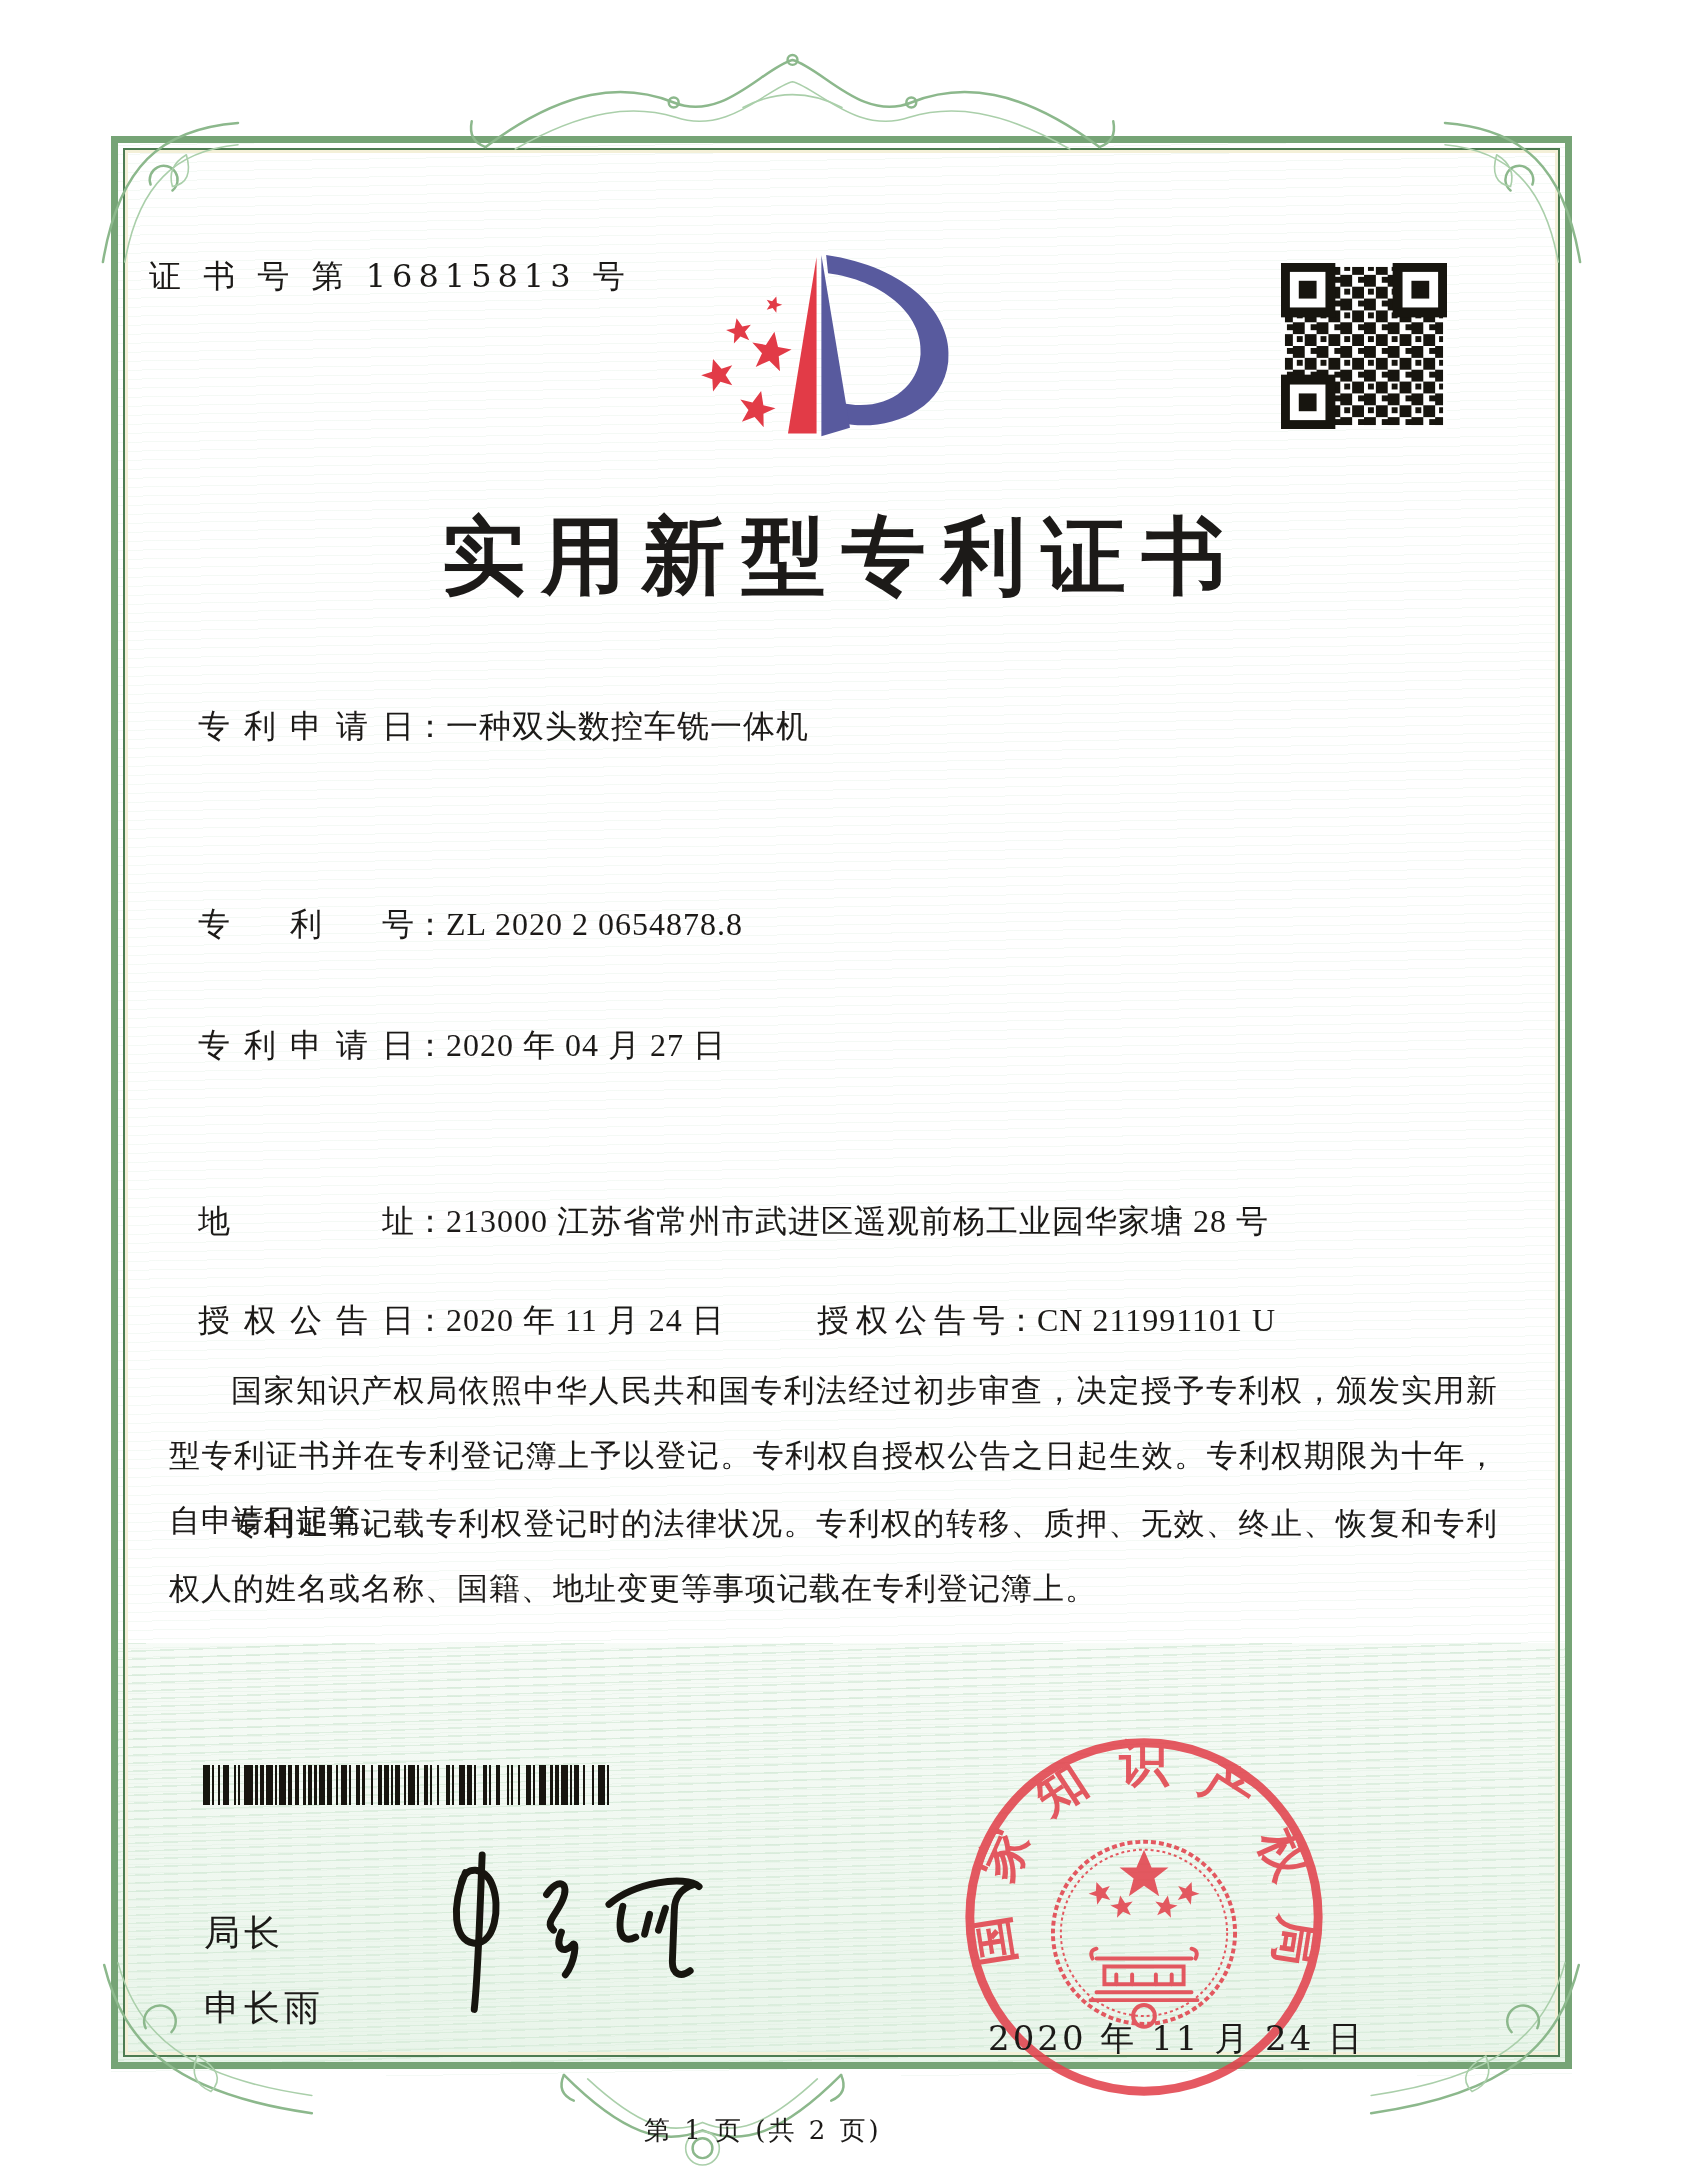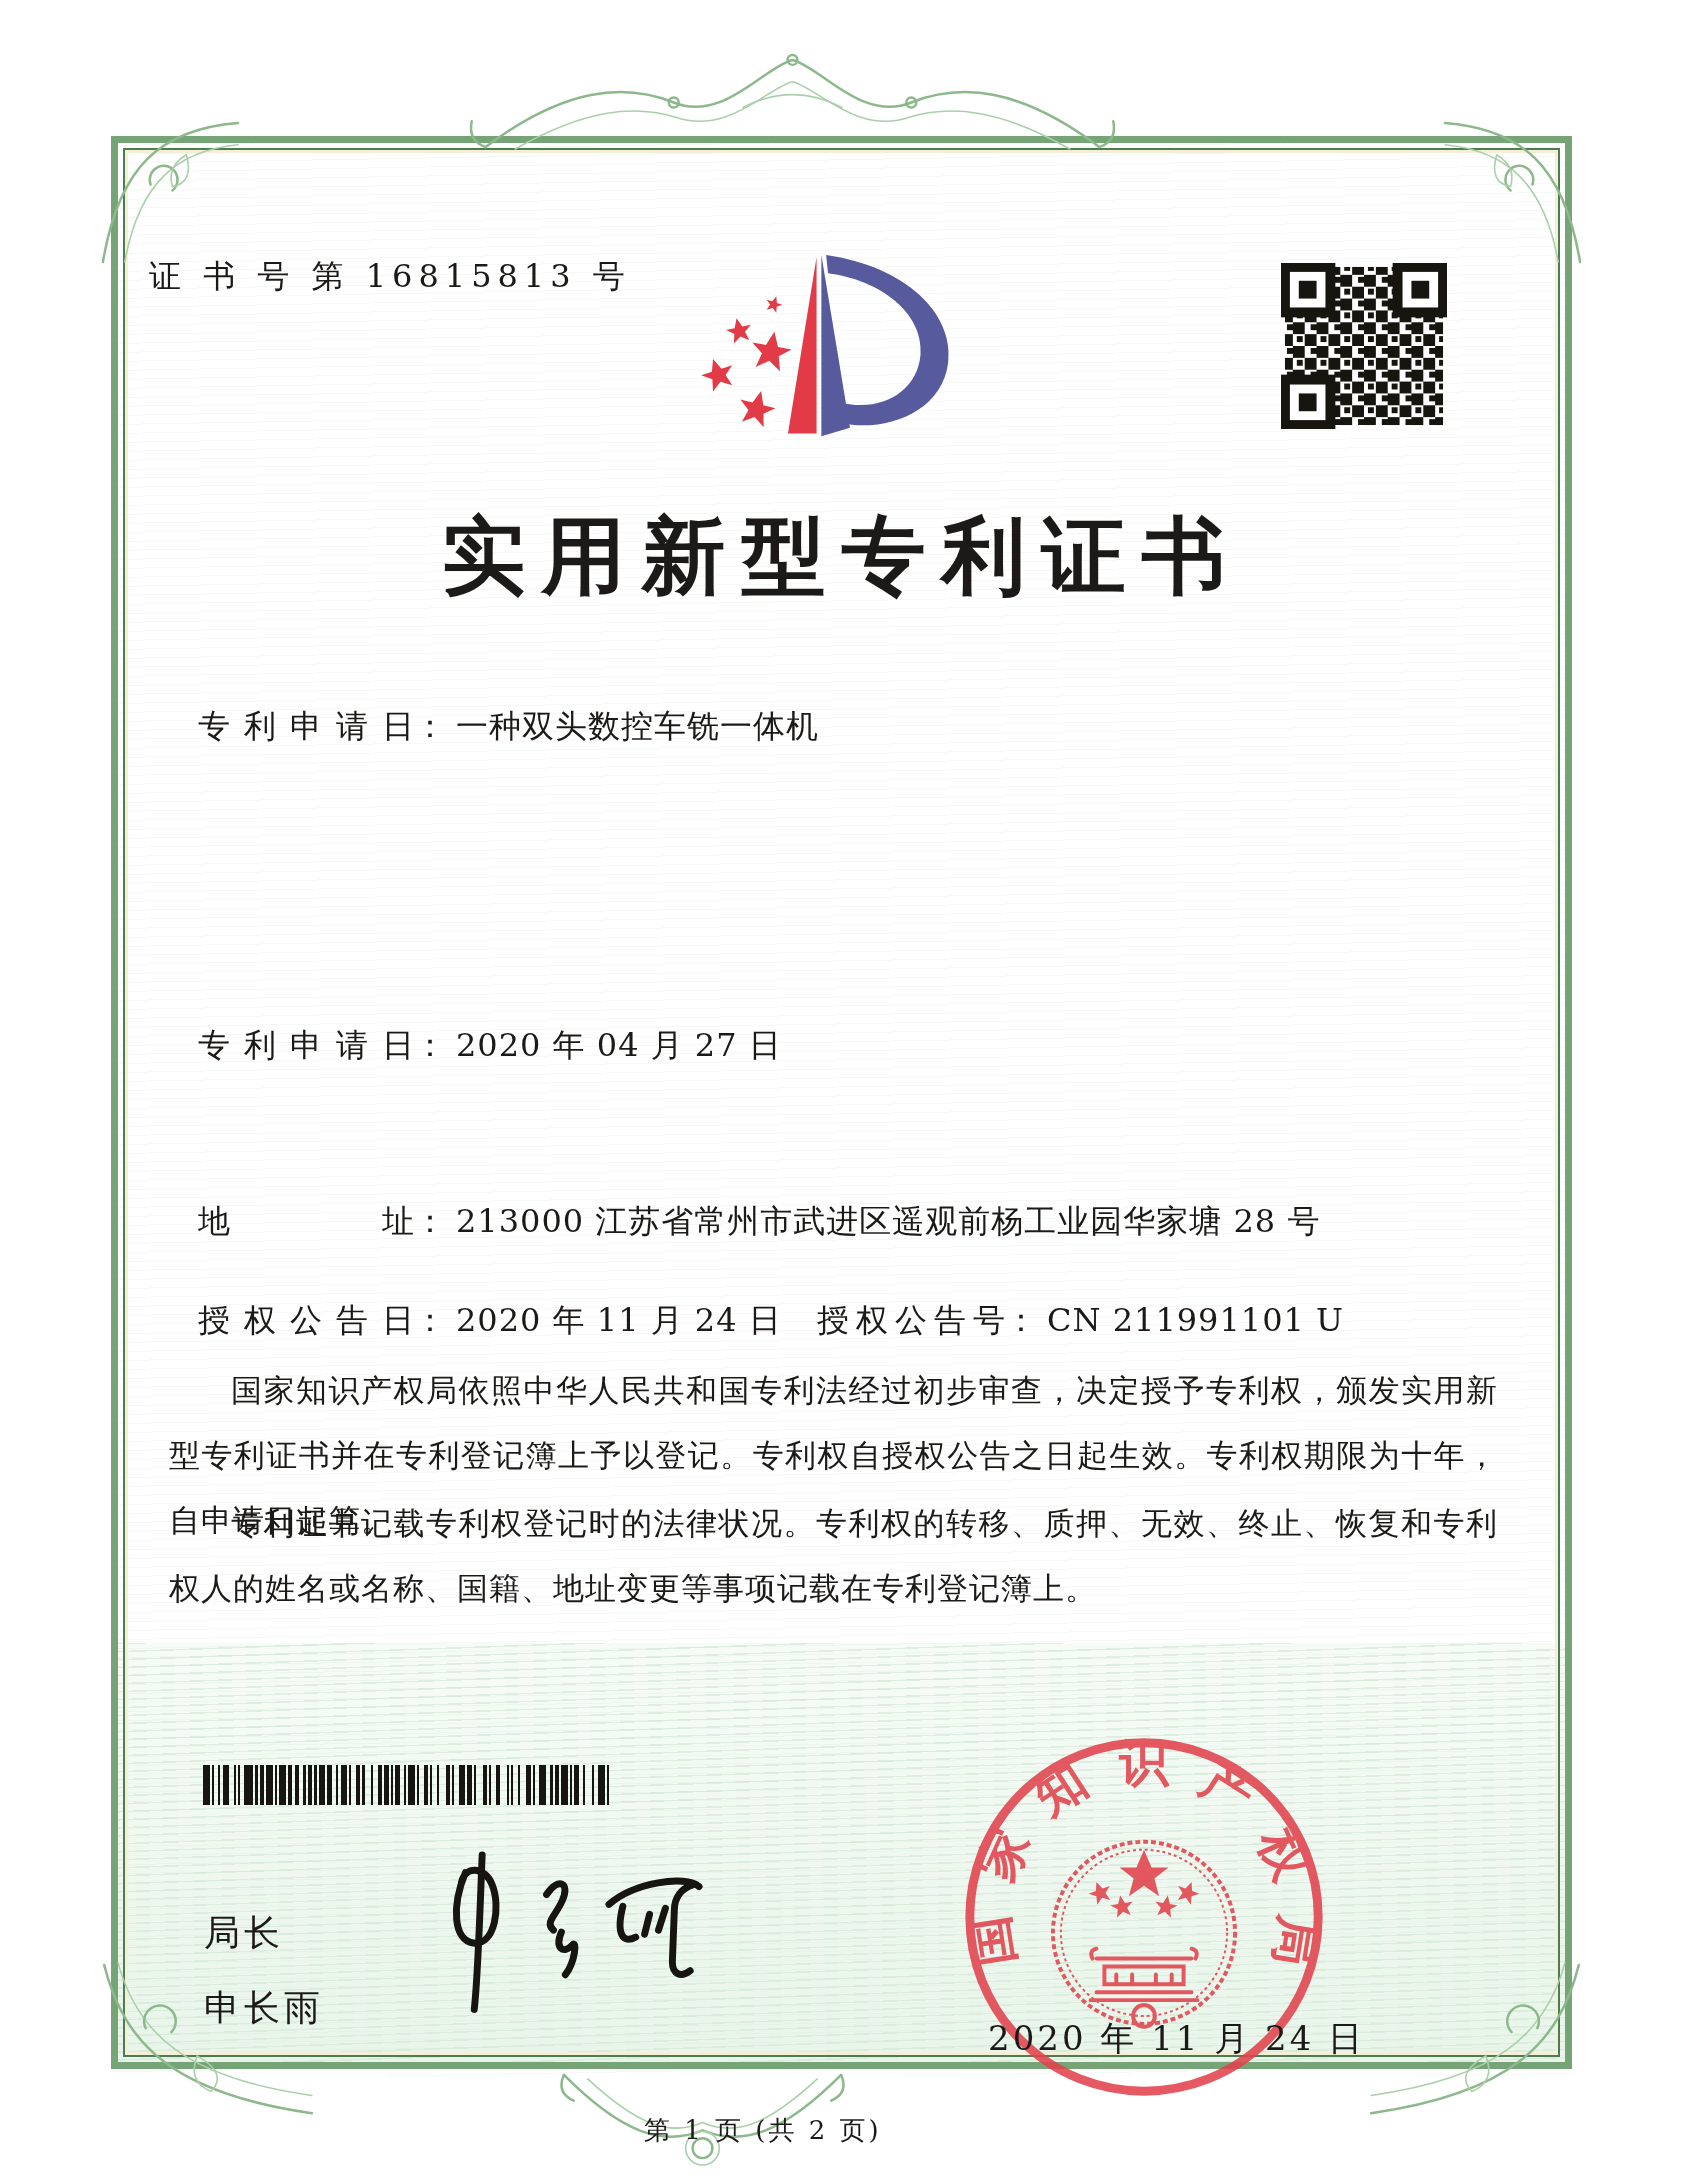--- a/index.html
+++ b/index.html
@@ -37,21 +37,21 @@
   .title{
     position:absolute;left:0;top:500px;width:1683px;text-align:center;
     font-size:84px;font-weight:bold;letter-spacing:16px;
   }
   .logo{position:absolute;left:665px;top:236px;width:307px;height:248px;}
   .qr{position:absolute;left:1281px;top:263px;width:166px;height:166px;}
 
   .field-row{position:absolute;left:198px;width:1317px;font-size:32px;white-space:nowrap;}
   .f-label{display:inline-block;width:216px;text-align:justify;text-align-last:justify;vertical-align:bottom;}
   .f-colon{display:inline-block;}
-  .f-value{display:inline-block;margin-left:10px;letter-spacing:1px;}
+  .f-value{display:inline-block;letter-spacing:1px;font-family:Liberation Serif, serif;}
   .grant-group2{position:absolute;left:619px;top:0;}
   .grant-group2 .f-label{width:188px;}
 
   .body-text{
     position:absolute;left:169px;width:1329px;font-size:31px;line-height:65px;
     text-align:justify;text-indent:2em;letter-spacing:1px;
   }
 
   .barcode{position:absolute;left:203px;top:1765px;width:408px;height:40px;overflow:hidden;white-space:nowrap;font-size:0;}
   .barcode .bar{display:inline-block;height:100%;background:#17150f;}
@@ -160,20 +160,23 @@
         <rect x="4" y="118" width="46" height="46" fill="none" stroke="#17150f" stroke-width="10"></rect>
         <rect x="18" y="132" width="18" height="18" fill="#17150f"></rect>
     </g>
   </svg>
 
   <div class="title z2">实用新型专利证书</div>
 
   <div class="field-row z2" style="top:705px;">
     <span class="f-label">专利申请日</span><span class="f-colon">：</span><span class="f-value">一种双头数控车铣一体机</span>
   </div>
+  <div class="field-row z2" style="top:903px;">
+    <span class="f-label">专利号</span><span class="f-colon">：</span><span class="f-value">ZL 2020 2 0654878.8</span>
+  </div>
   <div class="field-row z2" style="top:1024px;">
     <span class="f-label">专利申请日</span><span class="f-colon">：</span><span class="f-value">2020 年 04 月 27 日</span>
   </div>
   <div class="field-row z2" style="top:1200px;">
     <span class="f-label">地址</span><span class="f-colon">：</span><span class="f-value">213000 江苏省常州市武进区遥观前杨工业园华家塘 28 号</span>
   </div>
   <div class="field-row z2" style="top:1299px;">
     <span class="f-label">授权公告日</span><span class="f-colon">：</span><span class="f-value">2020 年 11 月 24 日</span>
     <span class="grant-group2">
       <span class="f-label">授权公告号</span><span class="f-colon">：</span><span class="f-value">CN 211991101 U</span>

